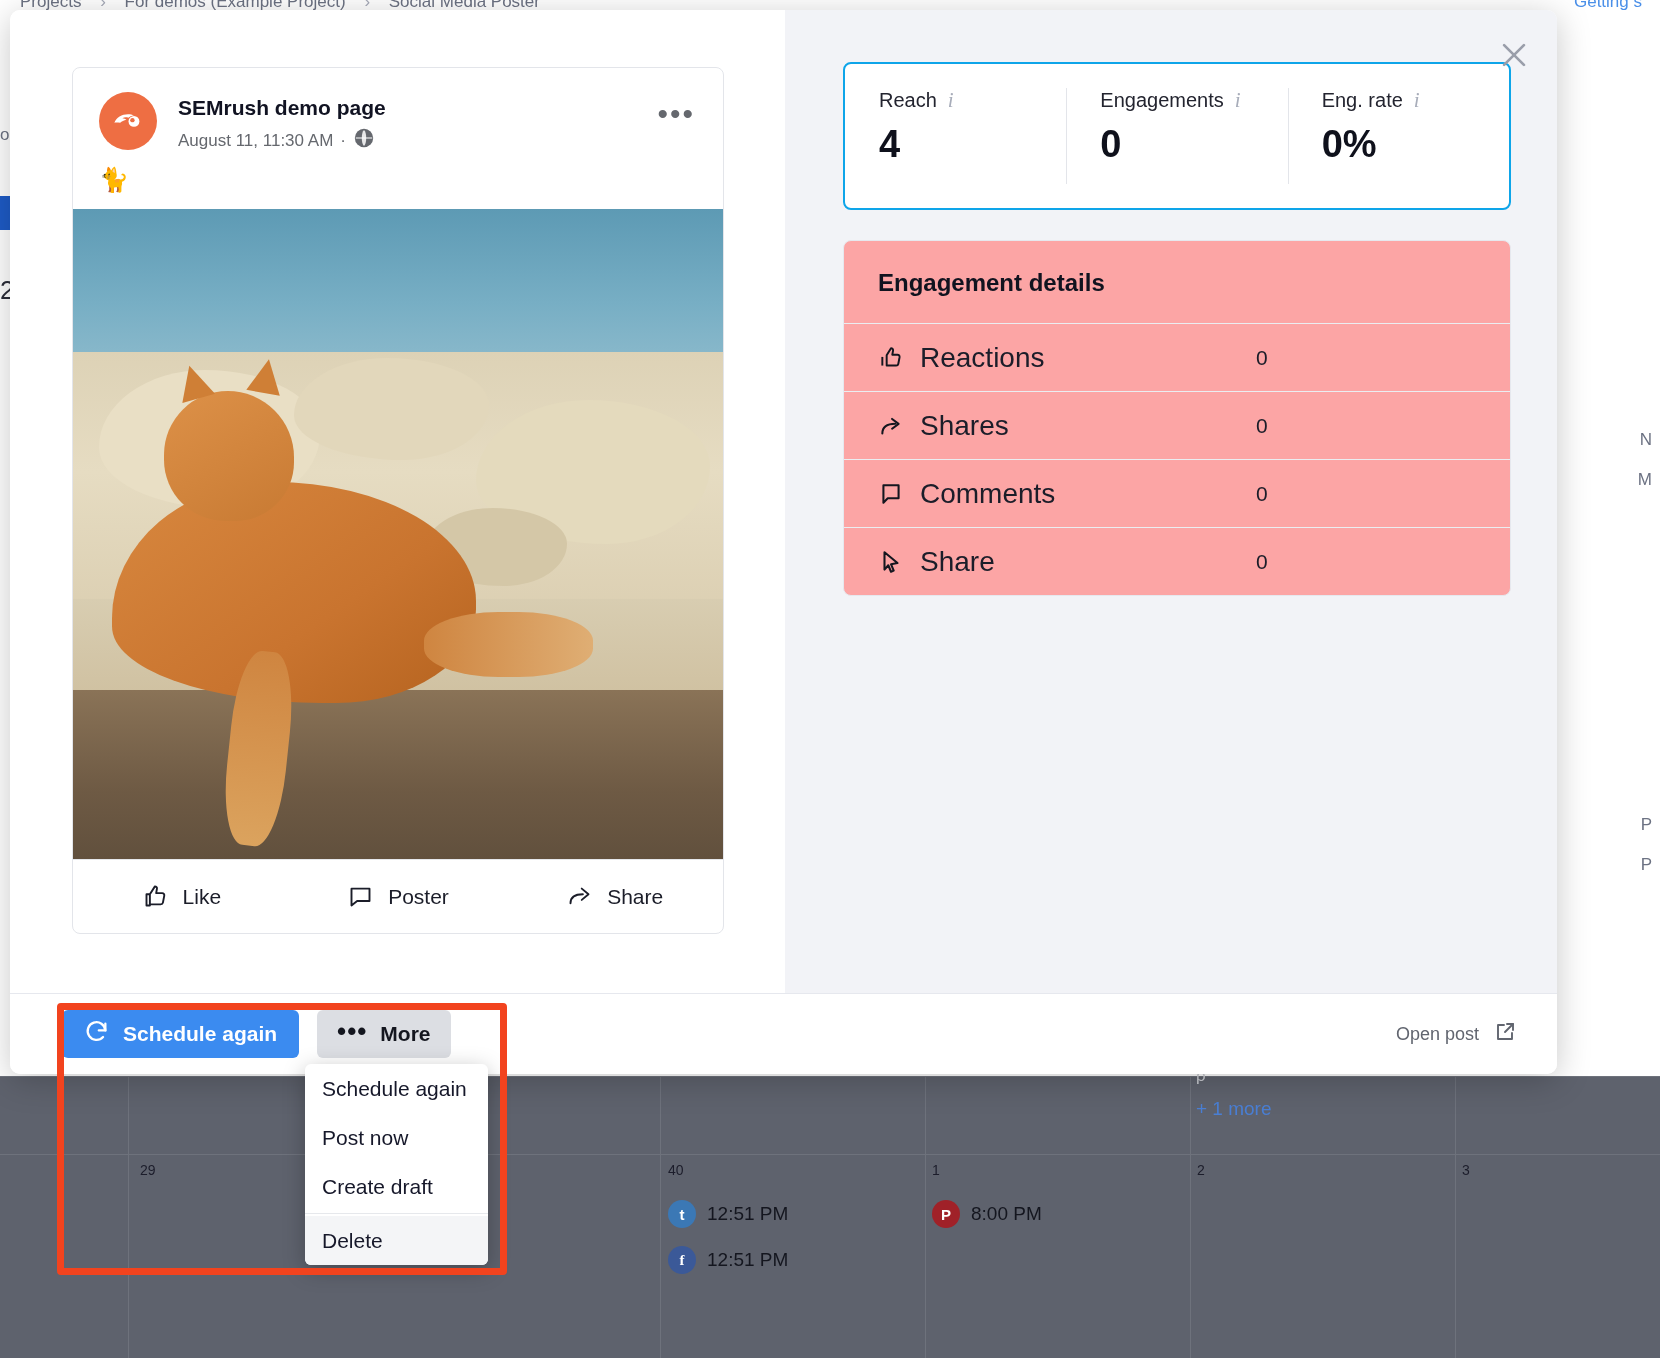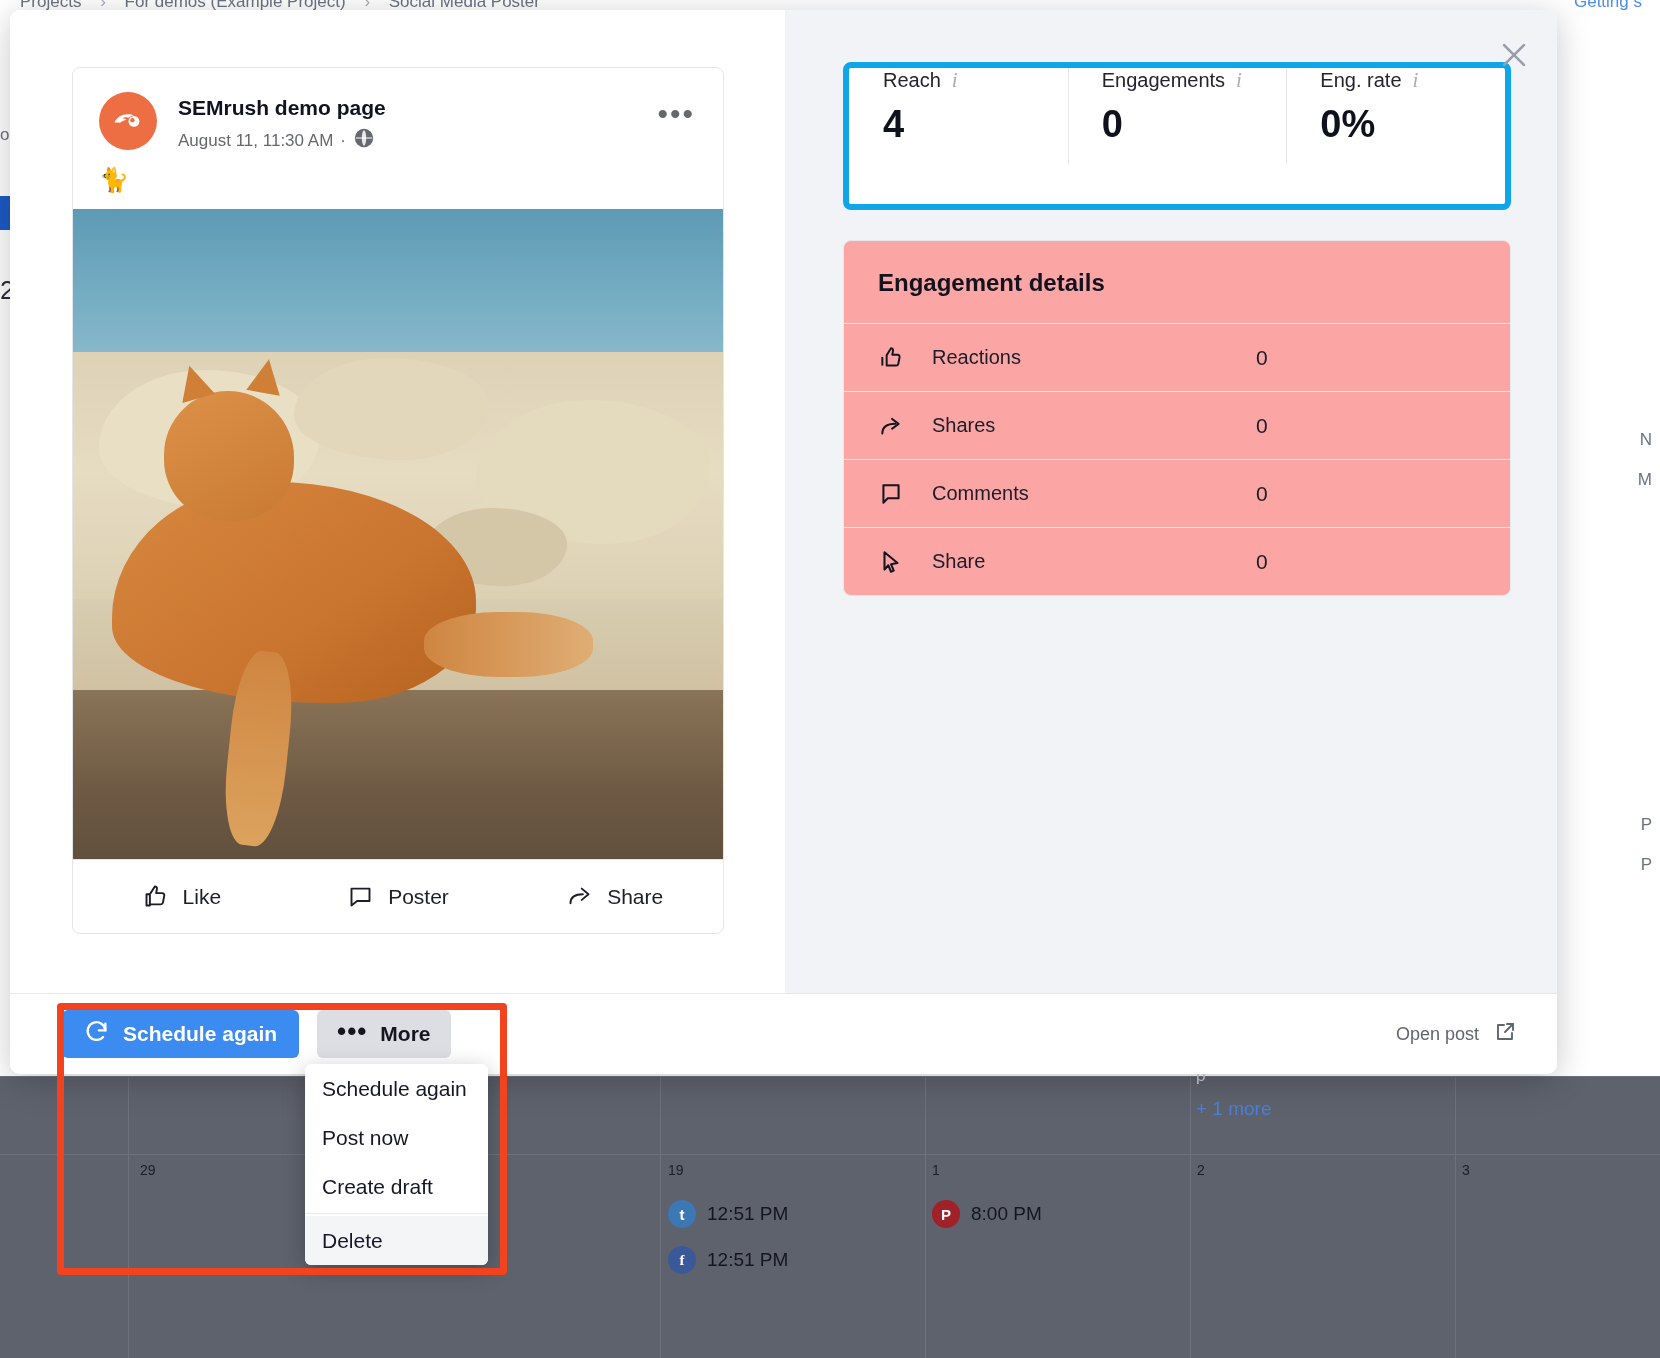--- a/index.html
+++ b/index.html
@@ -117,22 +117,22 @@
     display: flex; align-items: center; height: 74px;
     border-top: 1px solid #e5e7eb;
   }
   .fb-action {
     flex: 1; display: flex; align-items: center; justify-content: center;
     gap: 14px; font-size: 21px; color: #1b1d29; cursor: pointer; height: 100%;
   }
 
   
   .metrics-card {
-    background: #fff; border-radius: 8px; border: 6px solid #0ea5e9;
-    height: 148px; display: flex; 
+    background: #fff; border-radius: 8px; border: 2px solid #0ea5e9;
+    height: 148px; display: flex; align-items: center;
   }
   .metric {
     flex: 1; padding-left: 34px; position: relative; height: 96px;
   }
   .metric + .metric::before {
     content: ""; position: absolute; left: 0; top: 0; bottom: 0;
     width: 1px; background: #e3e5ea;
   }
   .metric-label {
     font-size: 20px; color: #23242f; display: flex; align-items: center; gap: 11px;
@@ -149,21 +149,21 @@
   .eng-card {
     background: #fca5a5; border-radius: 8px; border: 1px solid #e6e8ee;
     margin-top: 30px; overflow: hidden;
   }
   .eng-title { font-size: 24px; font-weight: bold; color: #11131f; padding: 28px 34px 26px 34px; }
   .eng-row {
     display: flex; align-items: center; height: 68px;
     border-top: 1px solid #ebedf1; padding: 0 34px;
   }
   .eng-ico { width: 30px; display: flex; align-items: center; justify-content: flex-start; flex: none; }
-  .eng-name { font-size: 20px; color: #1b1d29; margin-left: 24px; flex: 1; }
+  .eng-name { font-size: 28px; color: #1b1d29; margin-left: 12px; flex: 1; }
   .eng-val { font-size: 21px; color: #1b1d29; width: 220px; }
 
   
   #modal-footer {
     position: absolute; left: 0; right: 0; bottom: 0; height: 81px;
     border-top: 1px solid #e6e8ee; background: #fff;
     display: flex; align-items: center; padding: 0 40px 0 52px;
   }
   .btn-primary {
     height: 48px; padding: 0 22px; border: none; border-radius: 6px;
@@ -284,21 +284,21 @@
     <div class="cal-vline" style="left:128px"></div>
     <div class="cal-vline" style="left:660px"></div>
     <div class="cal-vline" style="left:925px"></div>
     <div class="cal-vline" style="left:1190px"></div>
     <div class="cal-vline" style="left:1455px"></div>
 
     <div class="cal-badge-frag" style="left:1196px;top:-10px">ρ</div>
     <div class="cal-more" style="left:1196px;top:22px">+ 1 more</div>
 
     <div class="cal-daynum" style="left:140px;top:86px">29</div>
-    <div class="cal-daynum" style="left:668px;top:86px">19</div>
+    <div class="cal-daynum" style="left:668px;top:86px">40</div>
     <div class="cal-daynum" style="left:932px;top:86px">1</div>
     <div class="cal-daynum" style="left:1197px;top:86px">2</div>
     <div class="cal-daynum" style="left:1462px;top:86px">3</div>
 
     <div class="cal-event" style="left:668px;top:124px">
       <span class="soc-icon soc-tw">t</span>
       <span class="cal-time">12:51 PM</span>
     </div>
     <div class="cal-event" style="left:668px;top:170px">
       <span class="soc-icon soc-fb">f</span>

